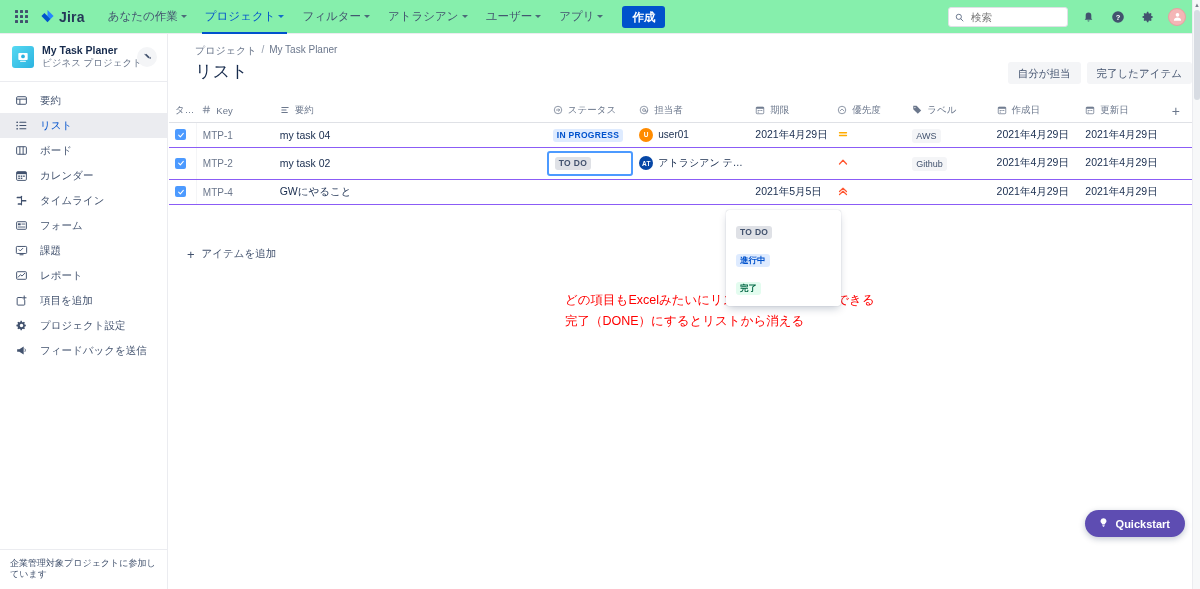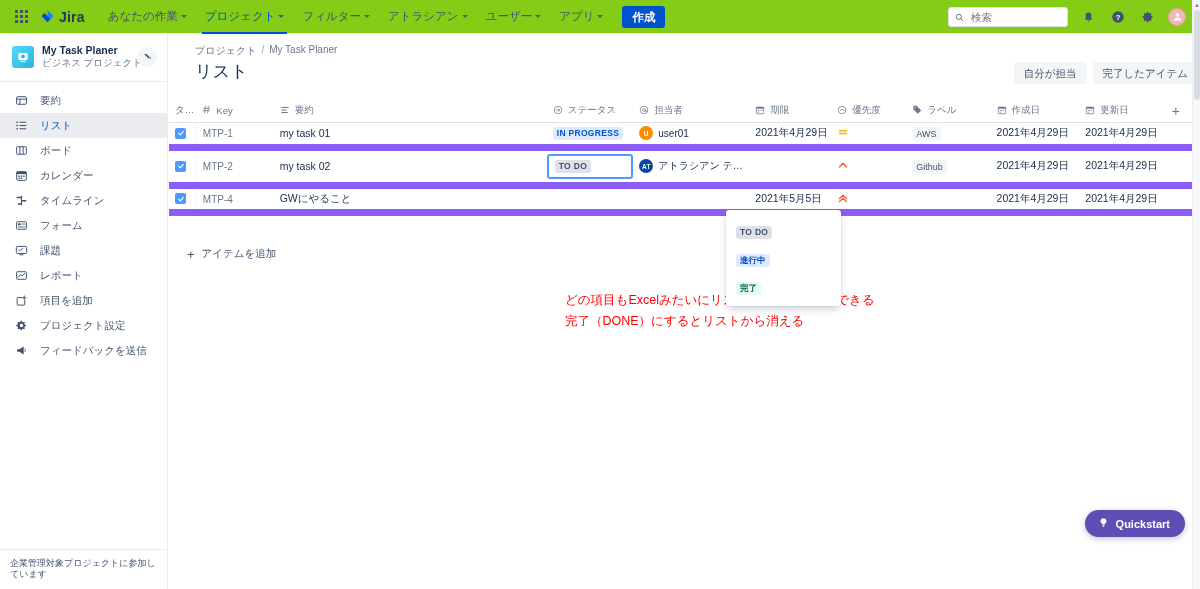--- a/index.html
+++ b/index.html
@@ -9,21 +9,21 @@
     overflow: hidden;
     background: #ffffff;
     font-family: "Liberation Sans", "DejaVu Sans", sans-serif;
     color: #42526E;
   }
   .page { position: relative; width: 1200px; height: 589px; }
 
   
   .topnav {
     position: absolute; top: 0; left: 0; width: 1200px; height: 34px;
-    background: #84cc16; border-bottom: 1px solid #ebecf0;
+    background: #86efac; border-bottom: 1px solid #ebecf0;
     display: flex; align-items: center; padding: 0 8px;
   }
   .appswitcher { width: 26px; height: 26px; display:flex; align-items:center; justify-content:center; cursor:pointer; border-radius:3px;}
   .grid9 { display: grid; grid-template-columns: repeat(3, 3px); grid-template-rows: repeat(3,3px); gap: 2px; }
   .grid9 i { background: #42526E; border-radius: 0.5px; display:block; width:3px;height:3px;}
   .jira-logo { display: flex; align-items: center; gap: 4px; margin-left: 6px; cursor: pointer; }
   .jira-mark { width: 15px; height: 15px; position: relative; }
   .jira-word { font-size: 14px; color: #253858; font-weight: 600; letter-spacing: .2px; }
   .navitems { display: flex; align-items: center; margin-left: 14px; height: 34px; }
   .navitem {
@@ -78,38 +78,38 @@
     position:absolute; bottom:0; left:0; width:168px; border-top:1px solid #ebecf0;
     padding:8px 10px; font-size:9px; color:#42526E; line-height:1.3;
   }
 
   
   .main { position:absolute; top:34px; left:169px; right:0; bottom:0; background:#fff; }
   .crumbs { font-size:10px; color:#6B778C; padding:10px 0 0 26px; display:flex; gap:5px; }
   .crumbs a { color:#6B778C; text-decoration:none; cursor:pointer;}
   .crumb-sep { color:#97A0AF; }
   .page-title { font-size:17px; color:#172B4D; font-weight:500; padding:2px 0 0 26px; letter-spacing:.3px;}
-  .header-actions { position:absolute; top:28px; right:2px; display:flex; gap:6px;}
+  .header-actions { position:absolute; top:28px; right:8px; display:flex; gap:6px;}
   .ghost-btn {
     background:#F4F5F7;color:#42526E;font-size:10.5px;border-radius:3px;
     padding:5px 10px;cursor:pointer;line-height:12px;border:none;font-family:inherit;
   }
 
   
   .tbl-wrap { position:absolute; top:66px; left:0; right:0; }
   table.list { border-collapse:collapse; width:100%; table-layout:fixed; }
   table.list th {
     font-size:9.5px;font-weight:400;color:#6B778C;text-align:left;
     height:22px;padding:0 6px; border-bottom:1px solid #DFE1E6; background:#fff;
     white-space:nowrap; overflow:hidden;
   }
   table.list th .th-in { display:flex; align-items:center; gap:5px; }
   table.list td {
     height:25px;padding:3px 6px;font-size:10.5px;color:#172B4D;
-    border-bottom:7px solid #8b5cf6; vertical-align:middle;
+    border-bottom:1px solid #8b5cf6; vertical-align:middle;
     white-space:nowrap; overflow:hidden;
   }
   table.list tr td:first-child { border-right:1px solid #F4F5F7; }
   .col-chk{width:24px}.col-key{width:68px}.col-sum{width:240px}
   .col-status{width:76px}.col-assignee{width:102px}.col-due{width:72px}
   .col-pri{width:66px}.col-label{width:74px}.col-created{width:78px}
   .col-updated{width:76px}.col-add{width:30px}
   .chk {
     width:11px;height:11px;border-radius:2px;background:#4C9AFF;
     display:flex;align-items:center;justify-content:center;cursor:pointer;
@@ -578,21 +578,21 @@
             <td>
               <span class="chk">
                 <svg width="8" height="8" viewBox="0 0 24 24">
                     <polyline points="5,12.5 10,17.5 19,7" fill="none" stroke="#fff" stroke-width="3.2" stroke-linecap="round" stroke-linejoin="round"></polyline>
                   </svg>
               </span>
             </td>
             <td>
               <span class="key-link">MTP-1</span>
             </td>
-            <td>my task 01</td>
+            <td>my task 04</td>
             <td>
               <span class="badge inprogress">IN PROGRESS</span>
             </td>
             <td>
               <div class="assignee-cell">
                 <span class="avatar-sm" style="background:#FF8B00">U</span>
                 <span class="assignee-name">user01</span>
               </div>
             </td>
             <td class="datecell">2021年4月29日</td>

